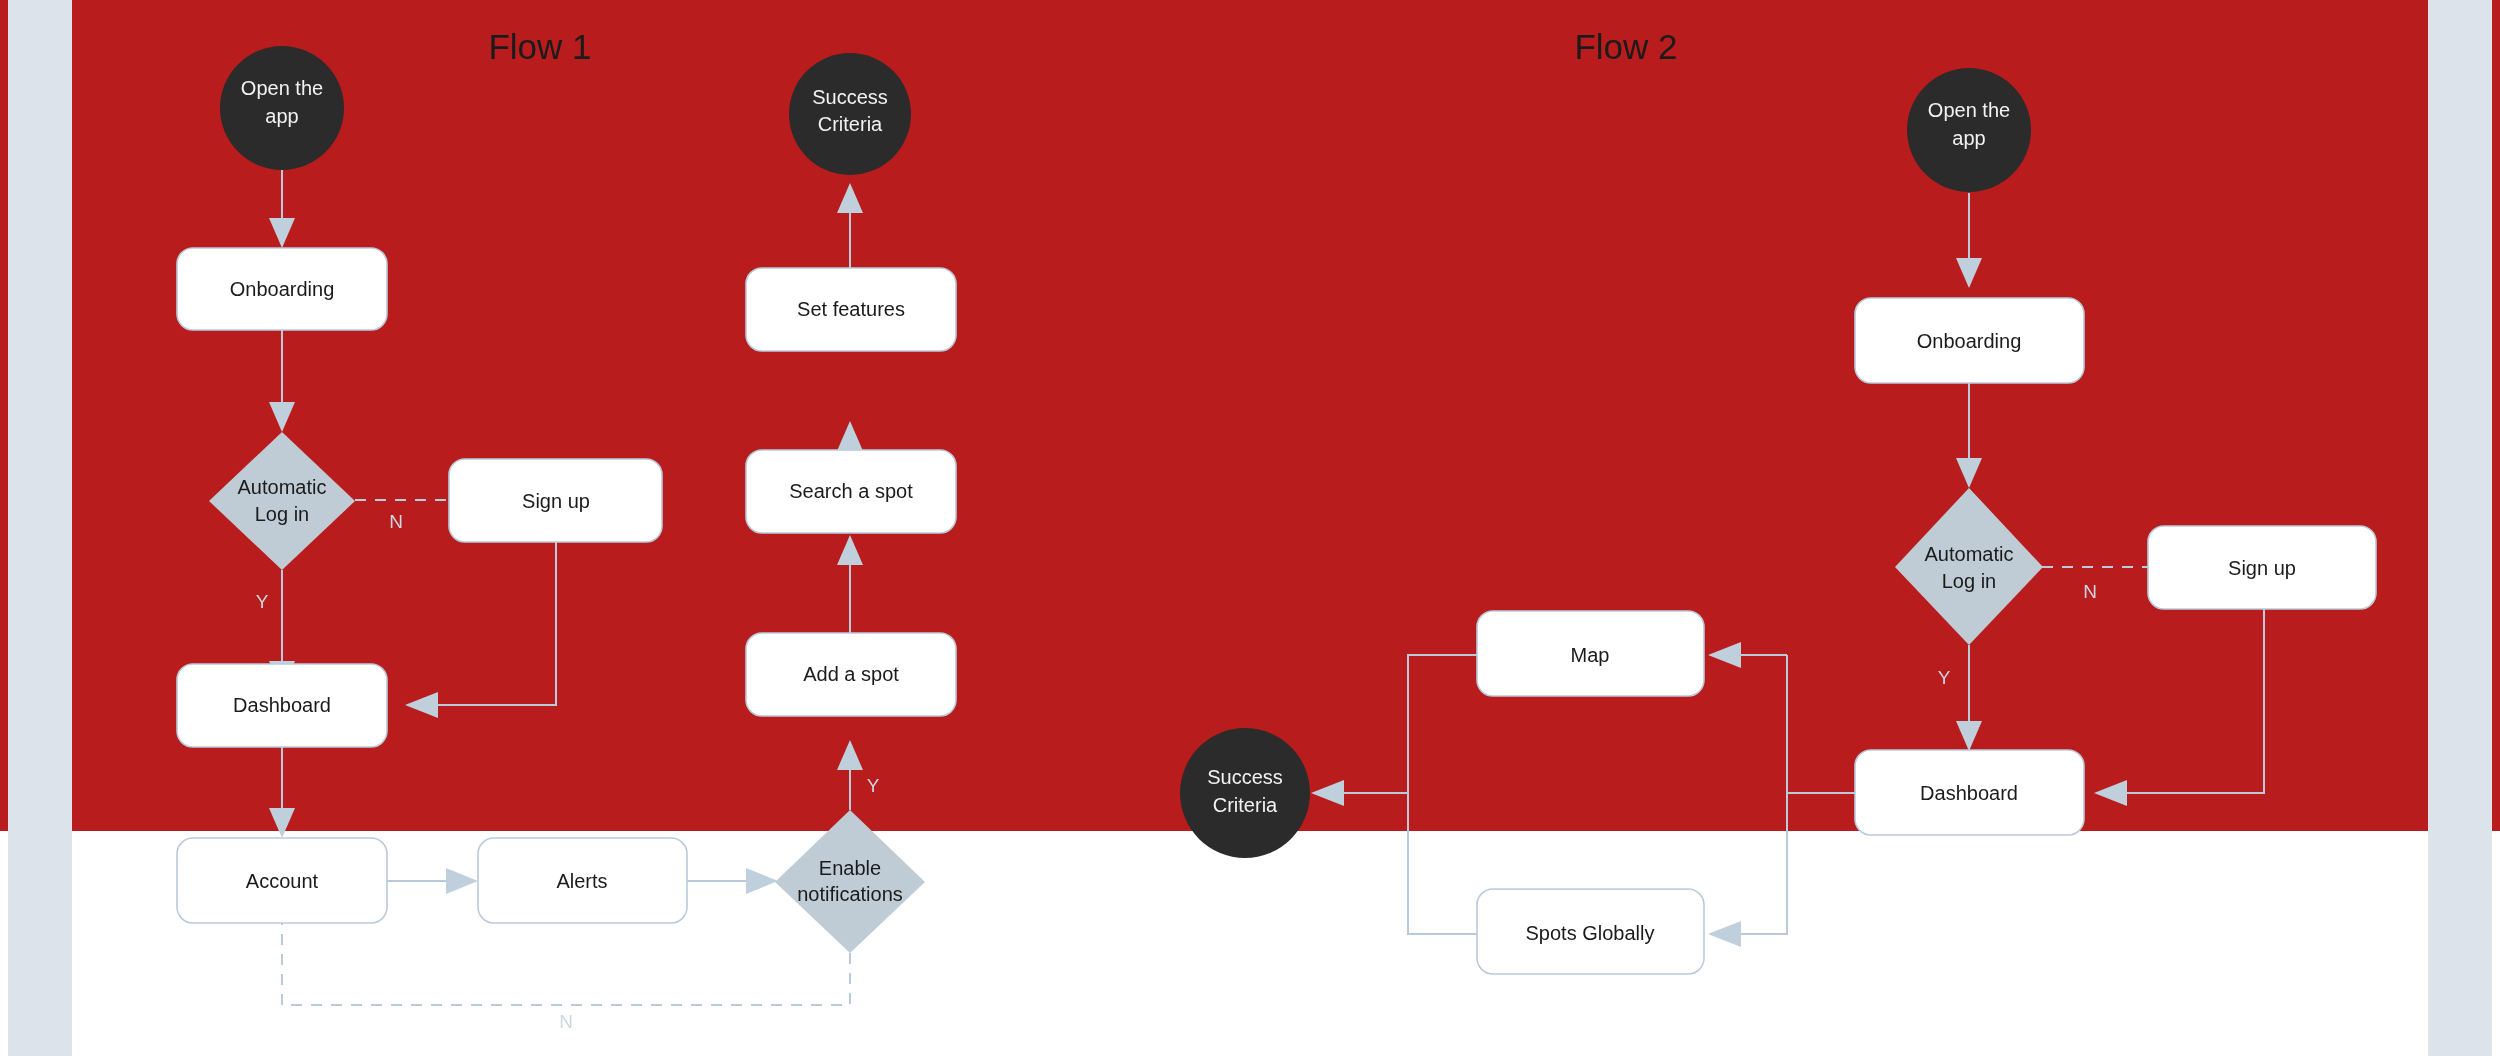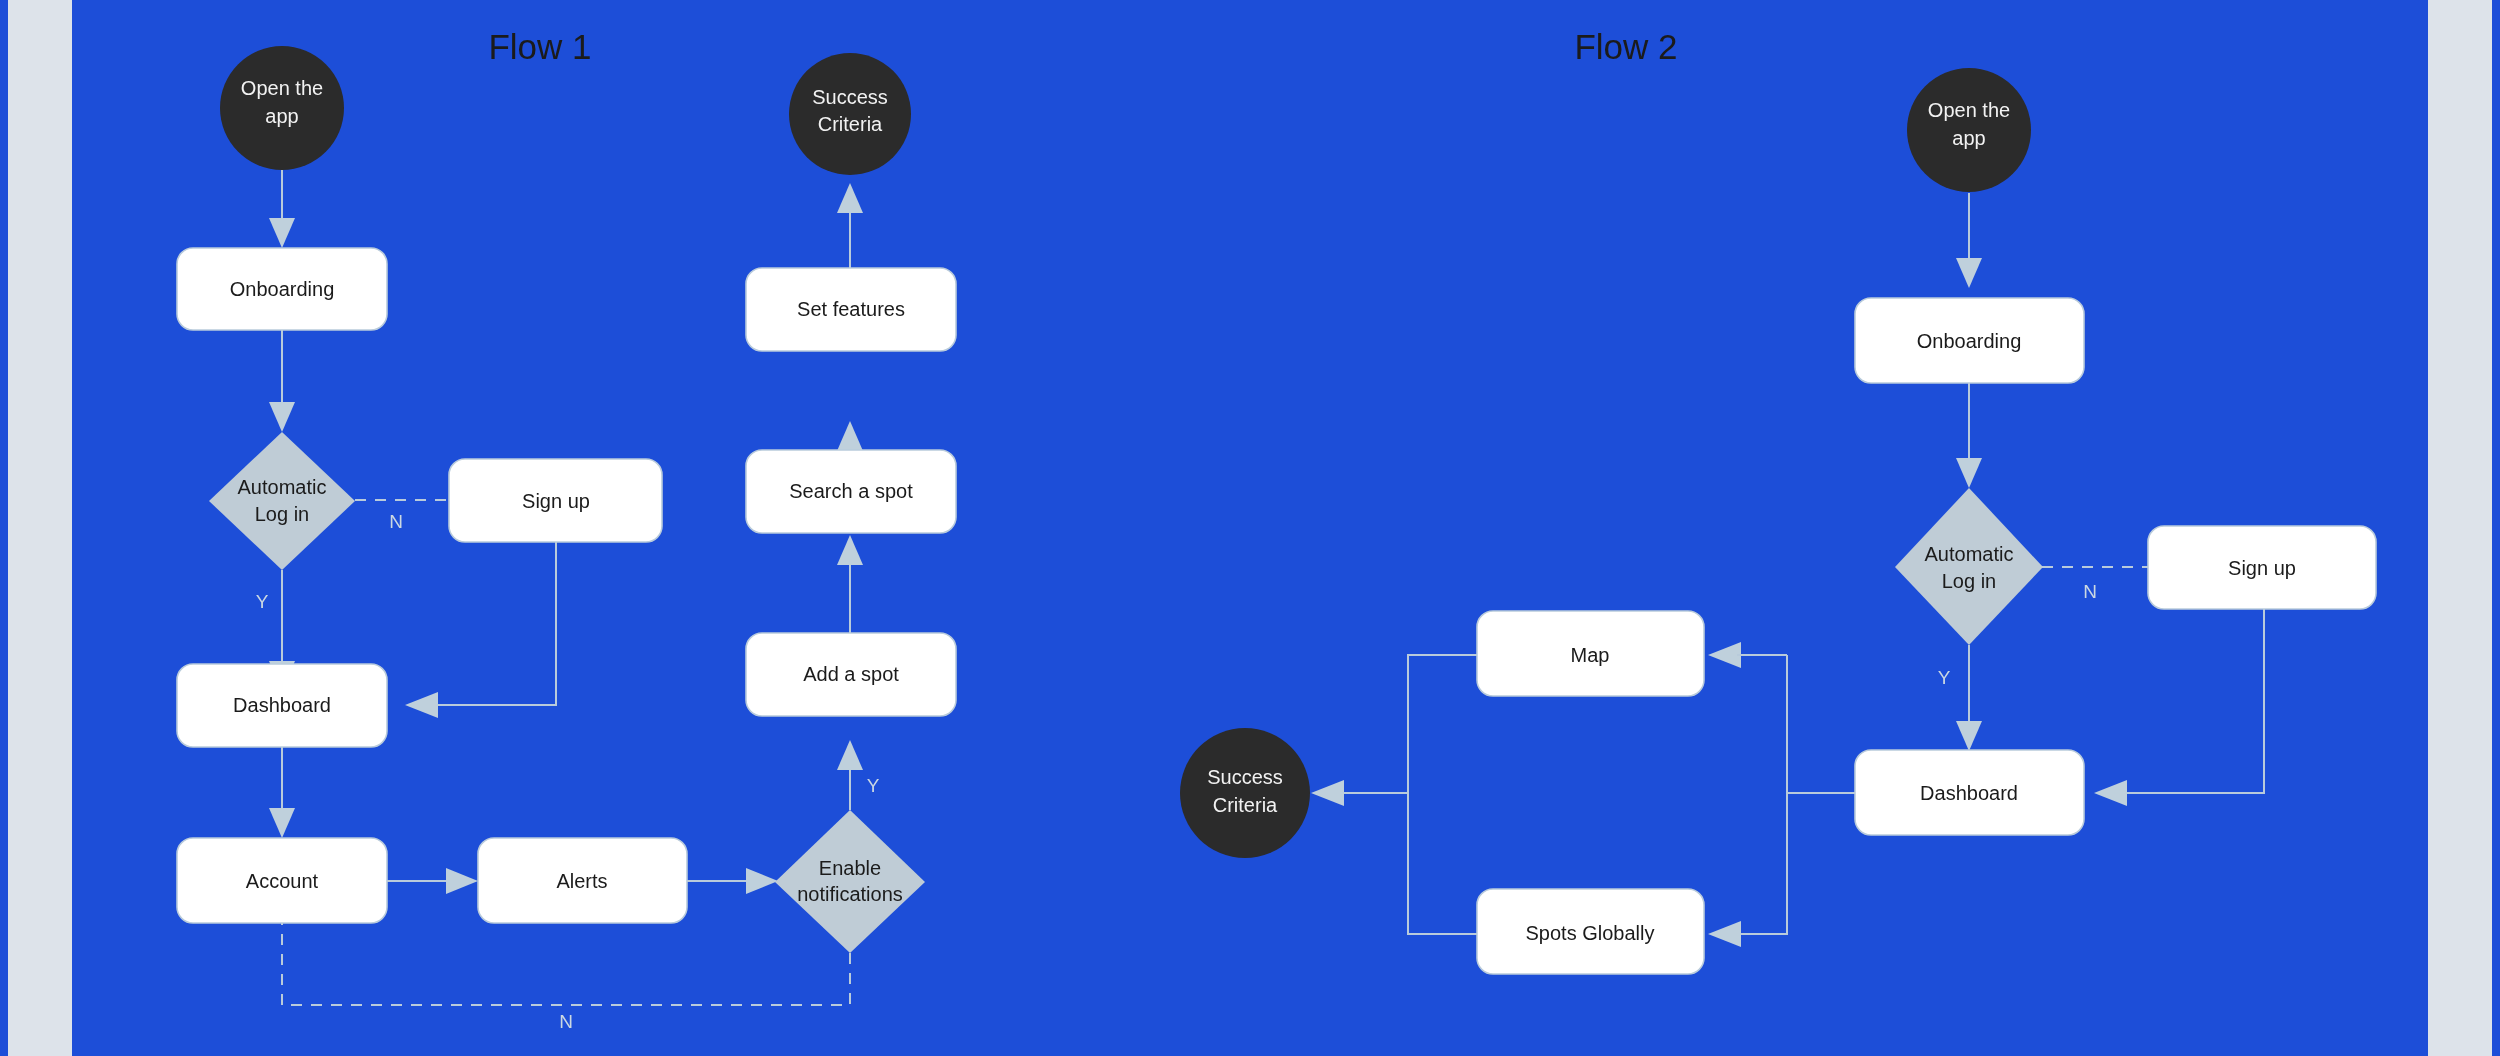--- a/index.html
+++ b/index.html
@@ -8,22 +8,22 @@
     padding: 0;
     background: #ffffff;
     width: 2500px;
     height: 1056px;
     overflow: hidden;
     font-family: "Liberation Sans", sans-serif;
   }
   #canvas {
     position: relative;
     width: 2500px;
-    height: 1056px;
-    background: #1d4ed8;
+    height: 831px;
+    background: #b91c1c;
   }
   .side-band {
     position: absolute;
     top: 0;
     height: 1056px;
     background: #dde3ea;
   }
   #band-left  { left: 8px;  width: 64px; }
   #band-right { left: 2428px; width: 64px; }
 

